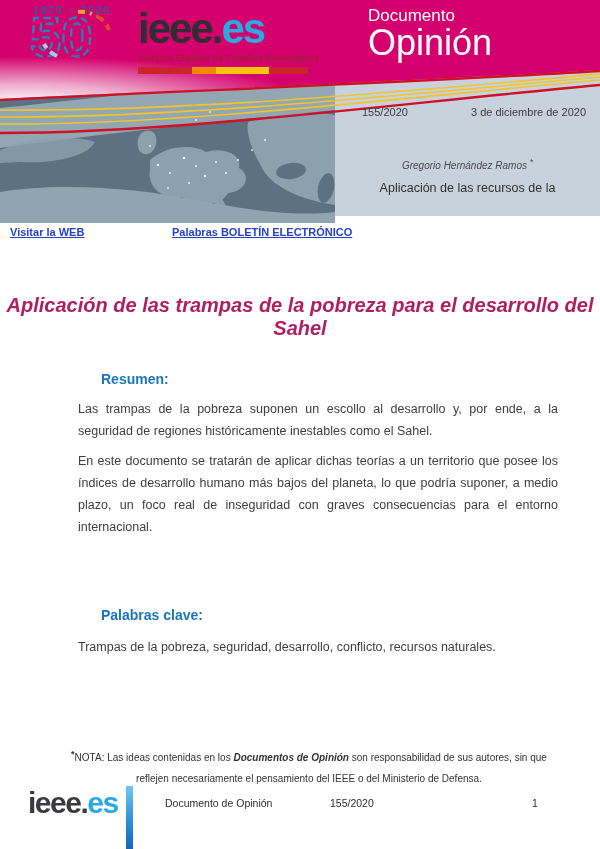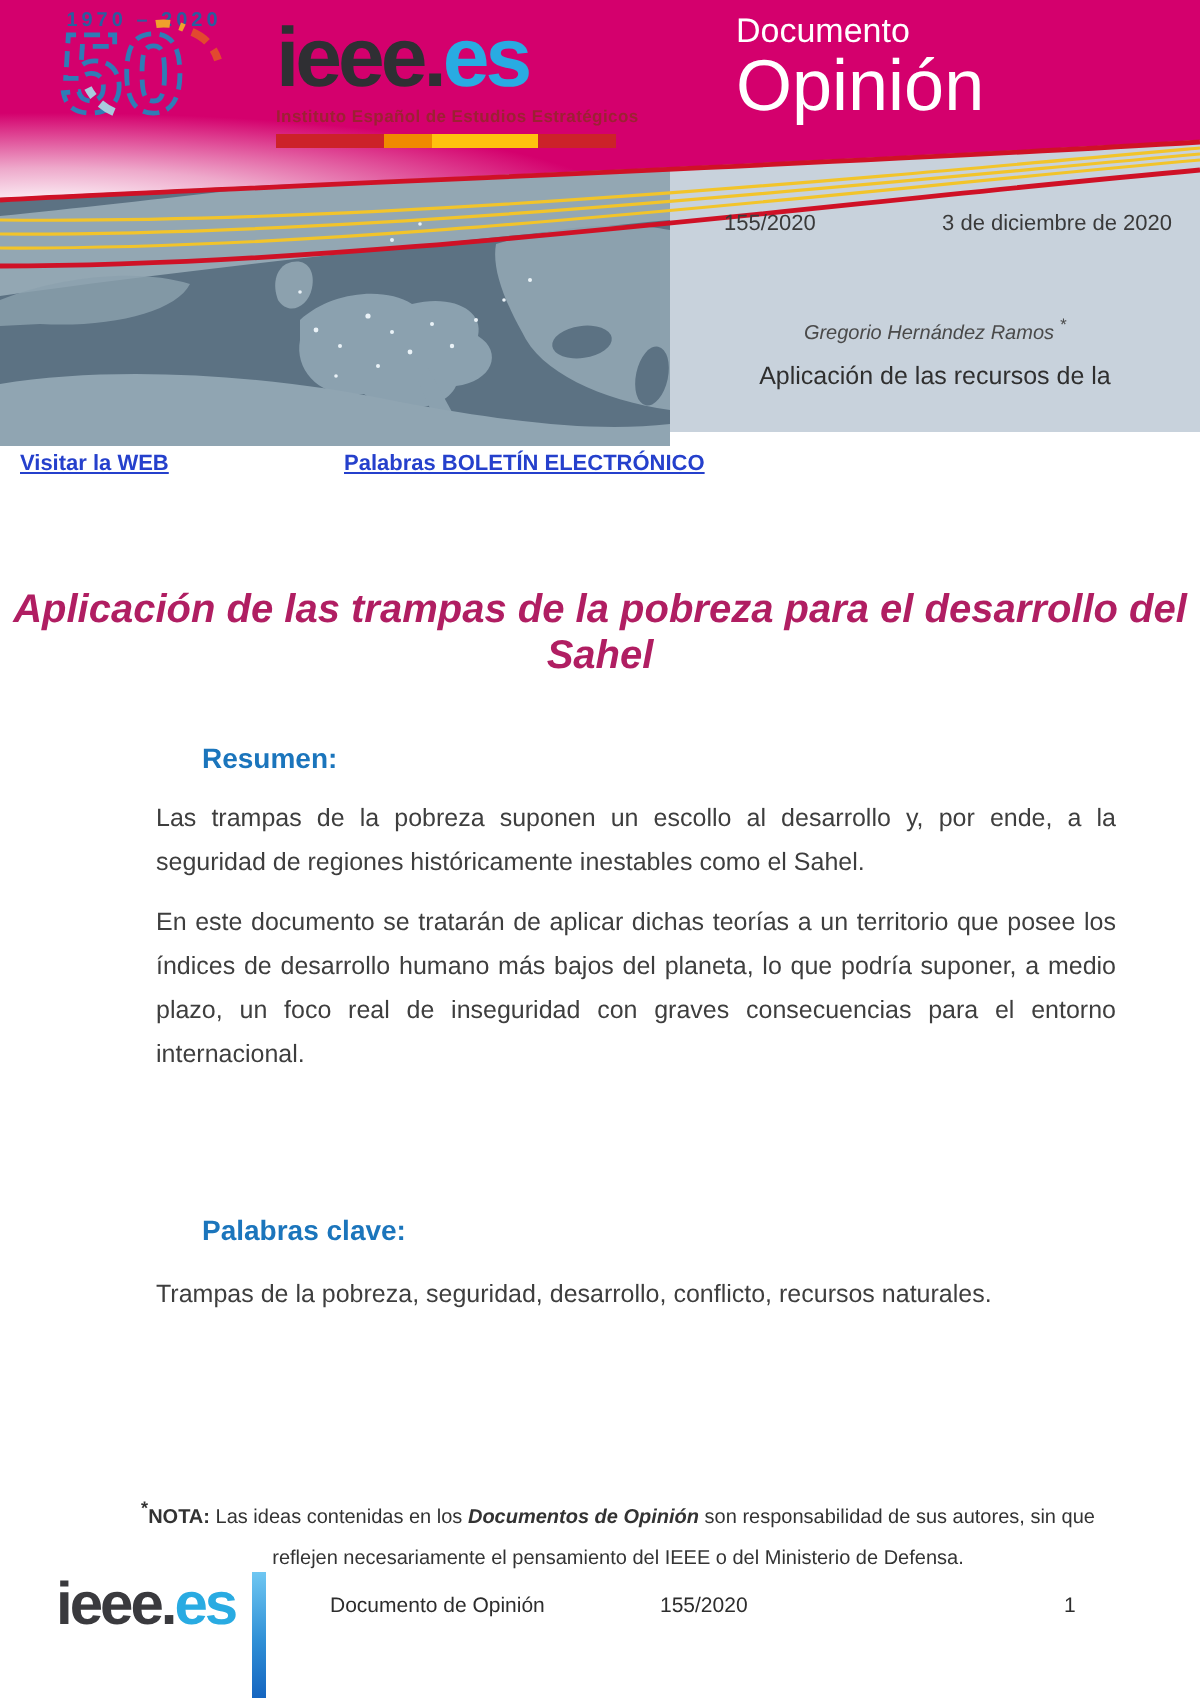--- a/index.html
+++ b/index.html
@@ -73,21 +73,21 @@
   .par1 { top:398px; }
   .par2 { top:450px; }
   .keywords { top:636px; text-align:left; }
 
   
   .footnote {
     position:absolute; left:62px; top:744px; width:494px; text-align:center;
     font-size:10px; line-height:21px; color:#333333;
   }
   .footnote sup { font-weight:bold; font-size:9px; }
-  .footnote b { font-weight:bold; }
+  .footnote b { font-weight:normal; }
   .footnote .emph { font-weight:bold; font-style:italic; }
 
   
   .footer-logo { position:absolute; left:28px; top:788px; font-size:30px; font-weight:bold; letter-spacing:-1.5px; line-height:1; }
   .footer-logo .dark { color:#3a3a3e; }
   .footer-logo .accent { color:#29abe2; }
   .footer-bar {
     position:absolute; left:126px; top:786px; width:7px; height:63px;
     background:linear-gradient(180deg,#6fc7f2 0%,#2f8fd6 55%,#1565c0 100%);
   }

